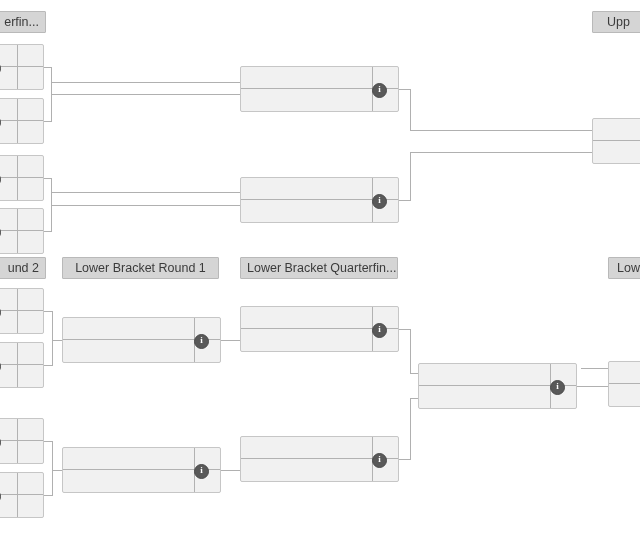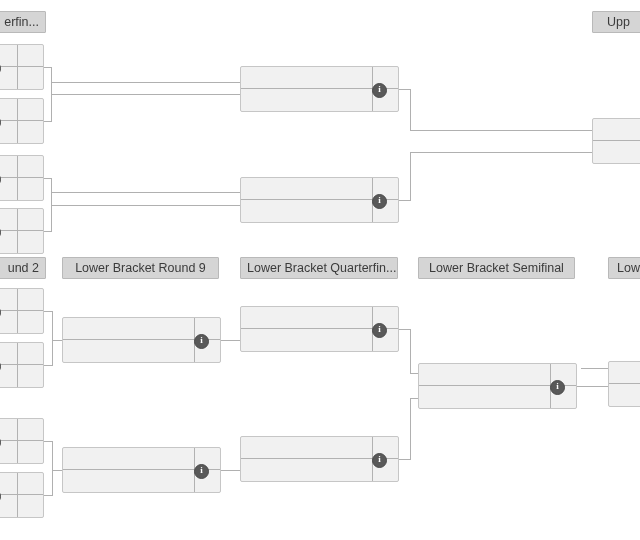--- a/index.html
+++ b/index.html
@@ -169,25 +169,24 @@
   <div class="conn v" style="left:410px; top:152px; height:49px;"></div>
   <div class="conn h" style="left:410px; top:152px; width:182px;"></div>
 
   <div class="match" style="left:592px; top:118px; width:120px; height:46px;">
     <div class="team-row top"></div>
     <div class="team-row bottom"></div>
   </div>
 
   <div class="round-header" style="left:-38px; top:257px; width:84px; text-align:right;">und 2</div>
 
-  <div class="round-header" style="left:62px; top:257px; width:157px;">Lower Bracket Round 9</div>
+  <div class="round-header" style="left:62px; top:257px; width:157px;">Lower Bracket Round 1</div>
 
   <div class="round-header" style="left:240px; top:257px; width:158px;text-align:center;">Lower Bracket Quarterfin...</div>
 
-  <div class="round-header" style="left:418px; top:257px; width:157px;">Lower Bracket Semifinal</div>
 
   <div class="round-header" style="left:608px; top:257px; width:110px; text-align:left; padding-left:8px;">Low</div>
 
   <div class="match" style="left:-30px; top:288px; width:74px; height:46px;">
     <div class="team-row top"></div>
     <div class="team-row bottom"></div>
     <div class="score-col"></div>
     <div class="info-badge" style="left:15px; top:16px;">i</div>
   </div>
 

